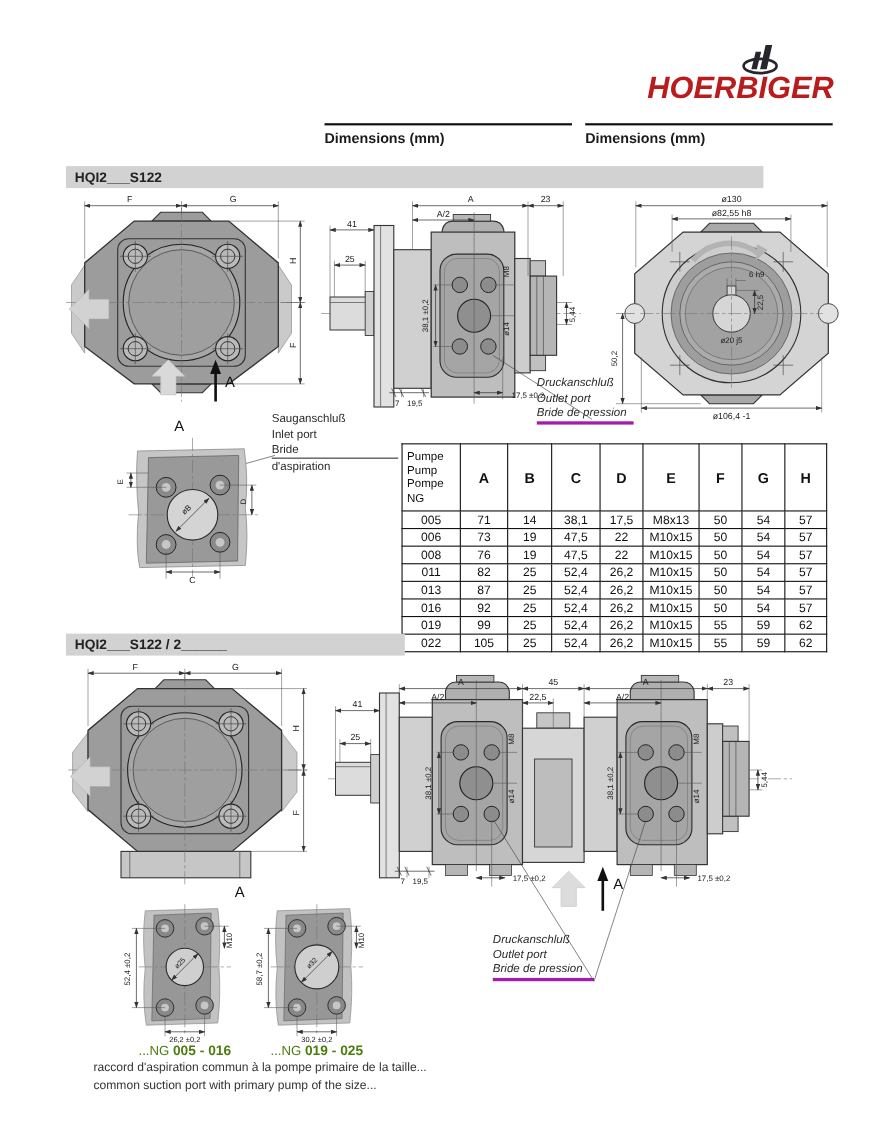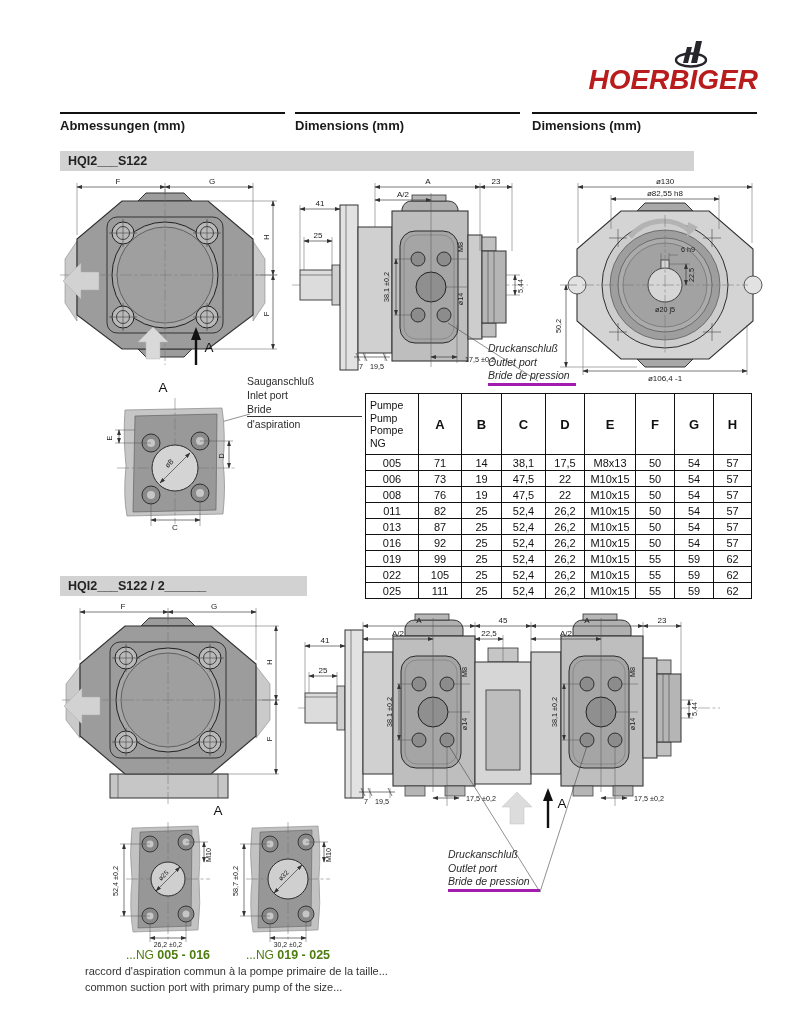--- a/index.html
+++ b/index.html
@@ -18,21 +18,21 @@
   .secbar{position:absolute;left:60px;height:20px;background:#d2d2d2;
     font-weight:bold;font-size:12.5px;line-height:20px;padding-left:8px;box-sizing:border-box;color:#222;}
 
   
   .portlabel{position:absolute;font-size:10.5px;line-height:13.5px;color:#2a2a2a;}
   .ul{border-bottom:3px solid #a21caf;font-style:italic;}
   .inletlabel{position:absolute;left:247px;top:374px;font-size:10.5px;line-height:14px;color:#2a2a2a;width:115px;}
   .inletlabel .rule{border-bottom:1px solid #333;}
 
   
-  table.dims{position:absolute;left:365px;top:393px;border-collapse:collapse;table-layout:fixed;
+  table.dims{position:absolute;left:365px;top:403px;border-collapse:collapse;table-layout:fixed;
     font-size:11px;color:#111;padding-left:28px;}
   table.dims th,table.dims td{border:1px solid #111;text-align:center;padding:0;height:15px;
     overflow:hidden;white-space:nowrap;}
   table.dims th.corner{text-align:left;padding:2px 0 2px 4px;font-weight:normal;font-size:10.5px;line-height:12.5px;height:56px;}
   table.dims th.colL{font-size:13px;font-weight:bold;}
   table.dims th.ng{font-weight:normal;font-size:11px;}
 
   
   .caption{position:absolute;font-size:12px;color:#4d7c0f;width:122px;text-align:center;}
   .caption b{font-size:12.5px;}
@@ -54,21 +54,20 @@
 
 <div class="page">
 
   <svg class="logo-icon" width="46" height="34" viewBox="0 0 46 34">
     <ellipse cx="23" cy="26" rx="15" ry="6.5" fill="none" stroke="#26262c" stroke-width="2.4"></ellipse>
     <polygon points="15,29 19,13 24,13 20,29" fill="#26262c"></polygon>
     <polygon points="23,29 28,7 34,7 29,29" fill="#26262c"></polygon>
   </svg>
   <div class="logo-text">HOERBIGER</div>
 
-  <div class="colhead" style="left:60px;">Abmessungen (mm)</div>
   <div class="colhead" style="left:295px;">Dimensions (mm)</div>
   <div class="colhead" style="left:532px;">Dimensions (mm)</div>
 
   <div class="secbar" style="top:151px;width:634px;">HQI2___S122</div>
 
   <svg id="svg-s1" style="left:60px;top:175px;" width="700" height="208" viewBox="0 0 700 208">
     <defs>
       <marker id="arw" markerWidth="9" markerHeight="6" refX="8" refY="3" orient="auto-start-reverse">
         <path d="M0,0 L9,3 L0,6 z" fill="#333"></path>
       </marker>
@@ -358,35 +357,24 @@
           <th class="ng">022</th>
           <td>105</td>
           <td>25</td>
           <td>52,4</td>
           <td>26,2</td>
           <td>M10x15</td>
           <td>55</td>
           <td>59</td>
           <td>62</td>
         </tr>
-    <tr>
-          <th class="ng">025</th>
-          <td>111</td>
-          <td>25</td>
-          <td>52,4</td>
-          <td>26,2</td>
-          <td>M10x15</td>
-          <td>55</td>
-          <td>59</td>
-          <td>62</td>
-        </tr>
   </tbody>
     </table>
 
-  <div class="secbar" style="top:576px;width:247px;">HQI2___S122 / 2______</div>
+  <div class="secbar" style="top:576px;width:308px;">HQI2___S122 / 2______</div>
 
   <svg id="svg-s2" style="left:60px;top:596px;" width="700" height="300" viewBox="0 0 700 300">
 
     <g>
       <polygon points="20,70 6,88 6,124 20,142" fill="#cacaca" stroke="#777" stroke-width=".5"></polygon>
       <polygon points="196,70 210,88 210,124 196,142" fill="#cacaca" stroke="#777" stroke-width=".5"></polygon>
       <path d="M81,30 L89,22 L127,22 L135,30 Z" fill="#9c9c9c" stroke="#333"></path>
       <rect x="50" y="178" width="118" height="24" fill="#c6c6c6" stroke="#333"></rect>
       <path class="thin" d="M58,178 V202 M158,178 V202"></path>
       <path d="M65,30 L151,30 L196,68 L196,140 L151,178 L65,178 L20,140 L20,68 Z" fill="#9c9c9c" stroke="#333" stroke-width="1.2"></path>

